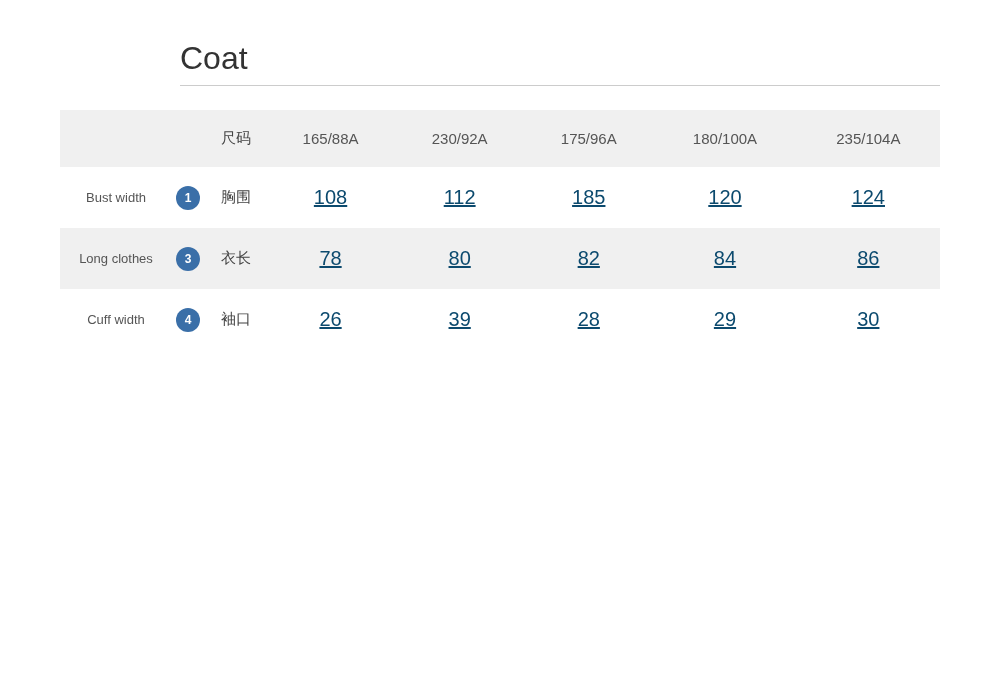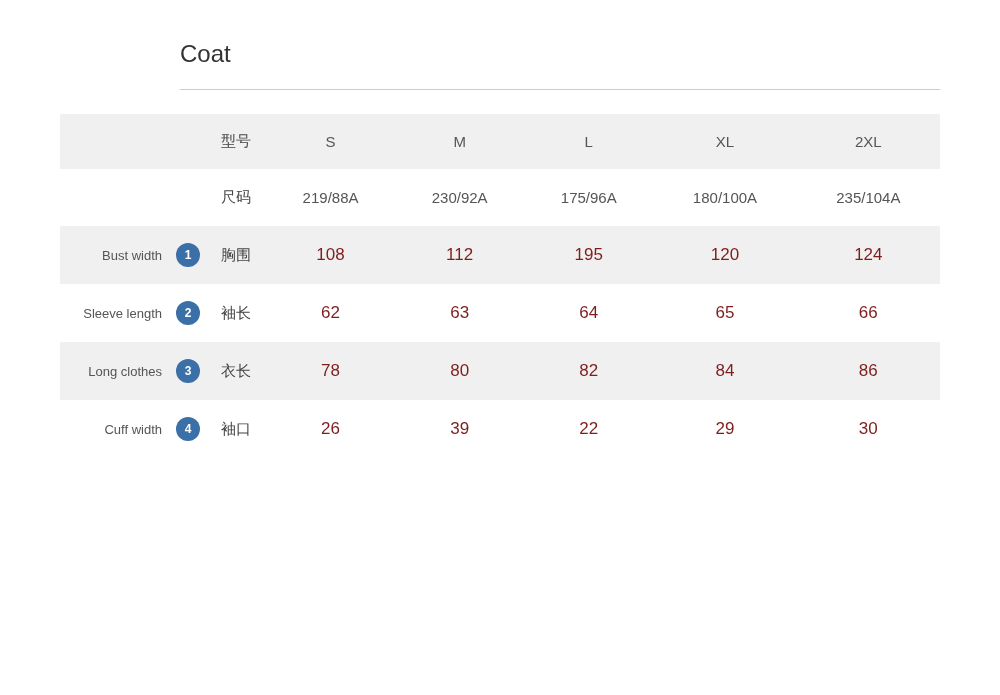--- a/index.html
+++ b/index.html
@@ -17,24 +17,24 @@
       align-items: flex-start;
       justify-content: center;
       padding: 40px 60px;
     }
 
     .container {
       width: 100%;
     }
 
     .title {
-      font-size: 24px;
+      font-size: 32px;
       font-weight: 400;
       color: #333;
-      margin-bottom: 21px;
+      margin-bottom: 8px;
       margin-left: 120px;
     }
 
     .divider {
       border: none;
       border-top: 1px solid #ccc;
       margin-bottom: 24px;
       margin-left: 120px;
     }
 
@@ -52,21 +52,20 @@
       background-color: #ffffff;
     }
 
     .size-table td {
       padding: 19px 10px;
       text-align: center;
       color: #444;
     }
 
     .size-table td.en-label {
-      text-align: right;
       color: #555;
       font-size: 13px;
       white-space: nowrap;
       padding-right: 8px;
       width: 110px;
     }
 
     .size-table td.badge-cell {
       width: 36px;
       padding: 16px 4px;
@@ -91,82 +90,61 @@
       width: 60px;
     }
 
     .size-table td.header-cn,
     .size-table td.header-size {
       color: #555;
       font-size: 15px;
     }
 
     .size-table td.value {
-      color: #7f1d1d;
-      font-size: 17px;
+      color: #0c4a6e;
+      font-size: 20px;
+      text-decoration: underline;
     }
 
     .header-row td {
       font-size: 16px;
       color: #444;
       padding: 18px 10px;
     }
   </style>
 </head>
 <body>
 
 <div class="container">
   <div class="title">Coat</div>
   <hr class="divider">
 
   <table class="size-table">
     <tbody id="table-body">
-    <tr class="header-row">
-    <td class="en-label"></td>
-    <td class="badge-cell"></td>
-    <td class="zh-label">型号</td>
-    <td class="header-cn">S</td>
-          <td class="header-cn">M</td>
-          <td class="header-cn">L</td>
-          <td class="header-cn">XL</td>
-          <td class="header-cn">2XL</td>
-  </tr>
         <tr>
     <td class="en-label"></td>
     <td class="badge-cell"></td>
     <td class="zh-label">尺码</td>
-    <td class="header-size">219/88A</td>
+    <td class="header-size">165/88A</td>
           <td class="header-size">230/92A</td>
           <td class="header-size">175/96A</td>
           <td class="header-size">180/100A</td>
           <td class="header-size">235/104A</td>
   </tr>
         <tr>
       <td class="en-label">Bust width</td>
       <td class="badge-cell">
         <span class="badge">1</span>
       </td>
       <td class="zh-label">胸围</td>
       <td class="value">108</td>
           <td class="value">112</td>
-          <td class="value">195</td>
+          <td class="value">185</td>
           <td class="value">120</td>
           <td class="value">124</td>
-    </tr>
-        <tr>
-      <td class="en-label">Sleeve length</td>
-      <td class="badge-cell">
-        <span class="badge">2</span>
-      </td>
-      <td class="zh-label">袖长</td>
-      <td class="value">62</td>
-          <td class="value">63</td>
-          <td class="value">64</td>
-          <td class="value">65</td>
-          <td class="value">66</td>
     </tr>
         <tr>
       <td class="en-label">Long clothes</td>
       <td class="badge-cell">
         <span class="badge">3</span>
       </td>
       <td class="zh-label">衣长</td>
       <td class="value">78</td>
           <td class="value">80</td>
           <td class="value">82</td>
@@ -174,19 +152,19 @@
           <td class="value">86</td>
     </tr>
         <tr>
       <td class="en-label">Cuff width</td>
       <td class="badge-cell">
         <span class="badge">4</span>
       </td>
       <td class="zh-label">袖口</td>
       <td class="value">26</td>
           <td class="value">39</td>
-          <td class="value">22</td>
+          <td class="value">28</td>
           <td class="value">29</td>
           <td class="value">30</td>
     </tr>
       </tbody>
   </table>
 </div>
 
 </body></html>

